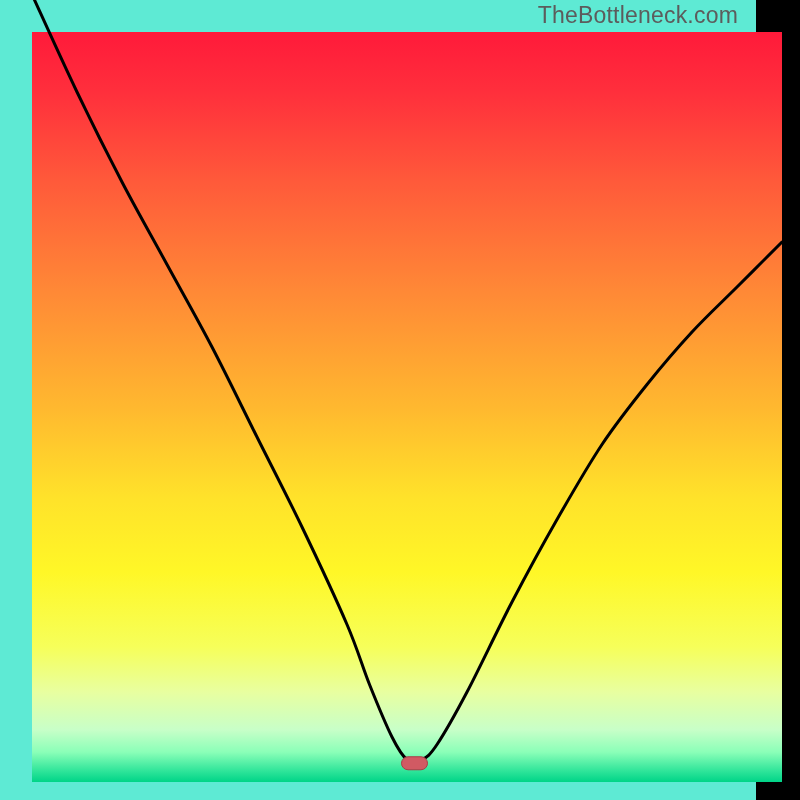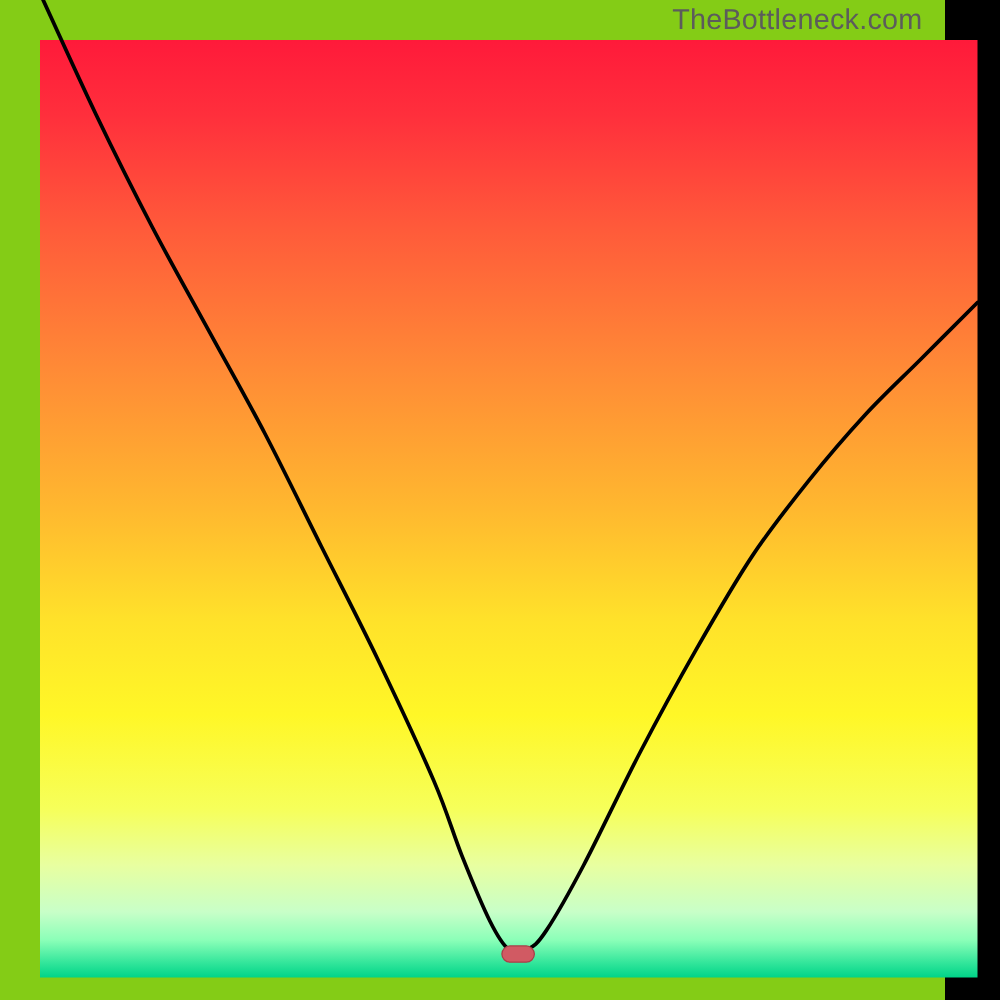--- a/index.html
+++ b/index.html
@@ -8,21 +8,21 @@
     width: 800px;
     height: 800px;
     background: #000;
     font-family: Arial, Helvetica, sans-serif;
     overflow: hidden;
   }
   .frame {
     position: relative;
     width: 756px;
     height: 800px;
-    background: #84cc16;
+    background: #5eead4;
   }
   .watermark {
     position: absolute;
     top: 2px;
     right: 18px;
     color: #5c5c5c;
     font-size: 23px;
     font-weight: 500;
     letter-spacing: 0.2px;
   }

